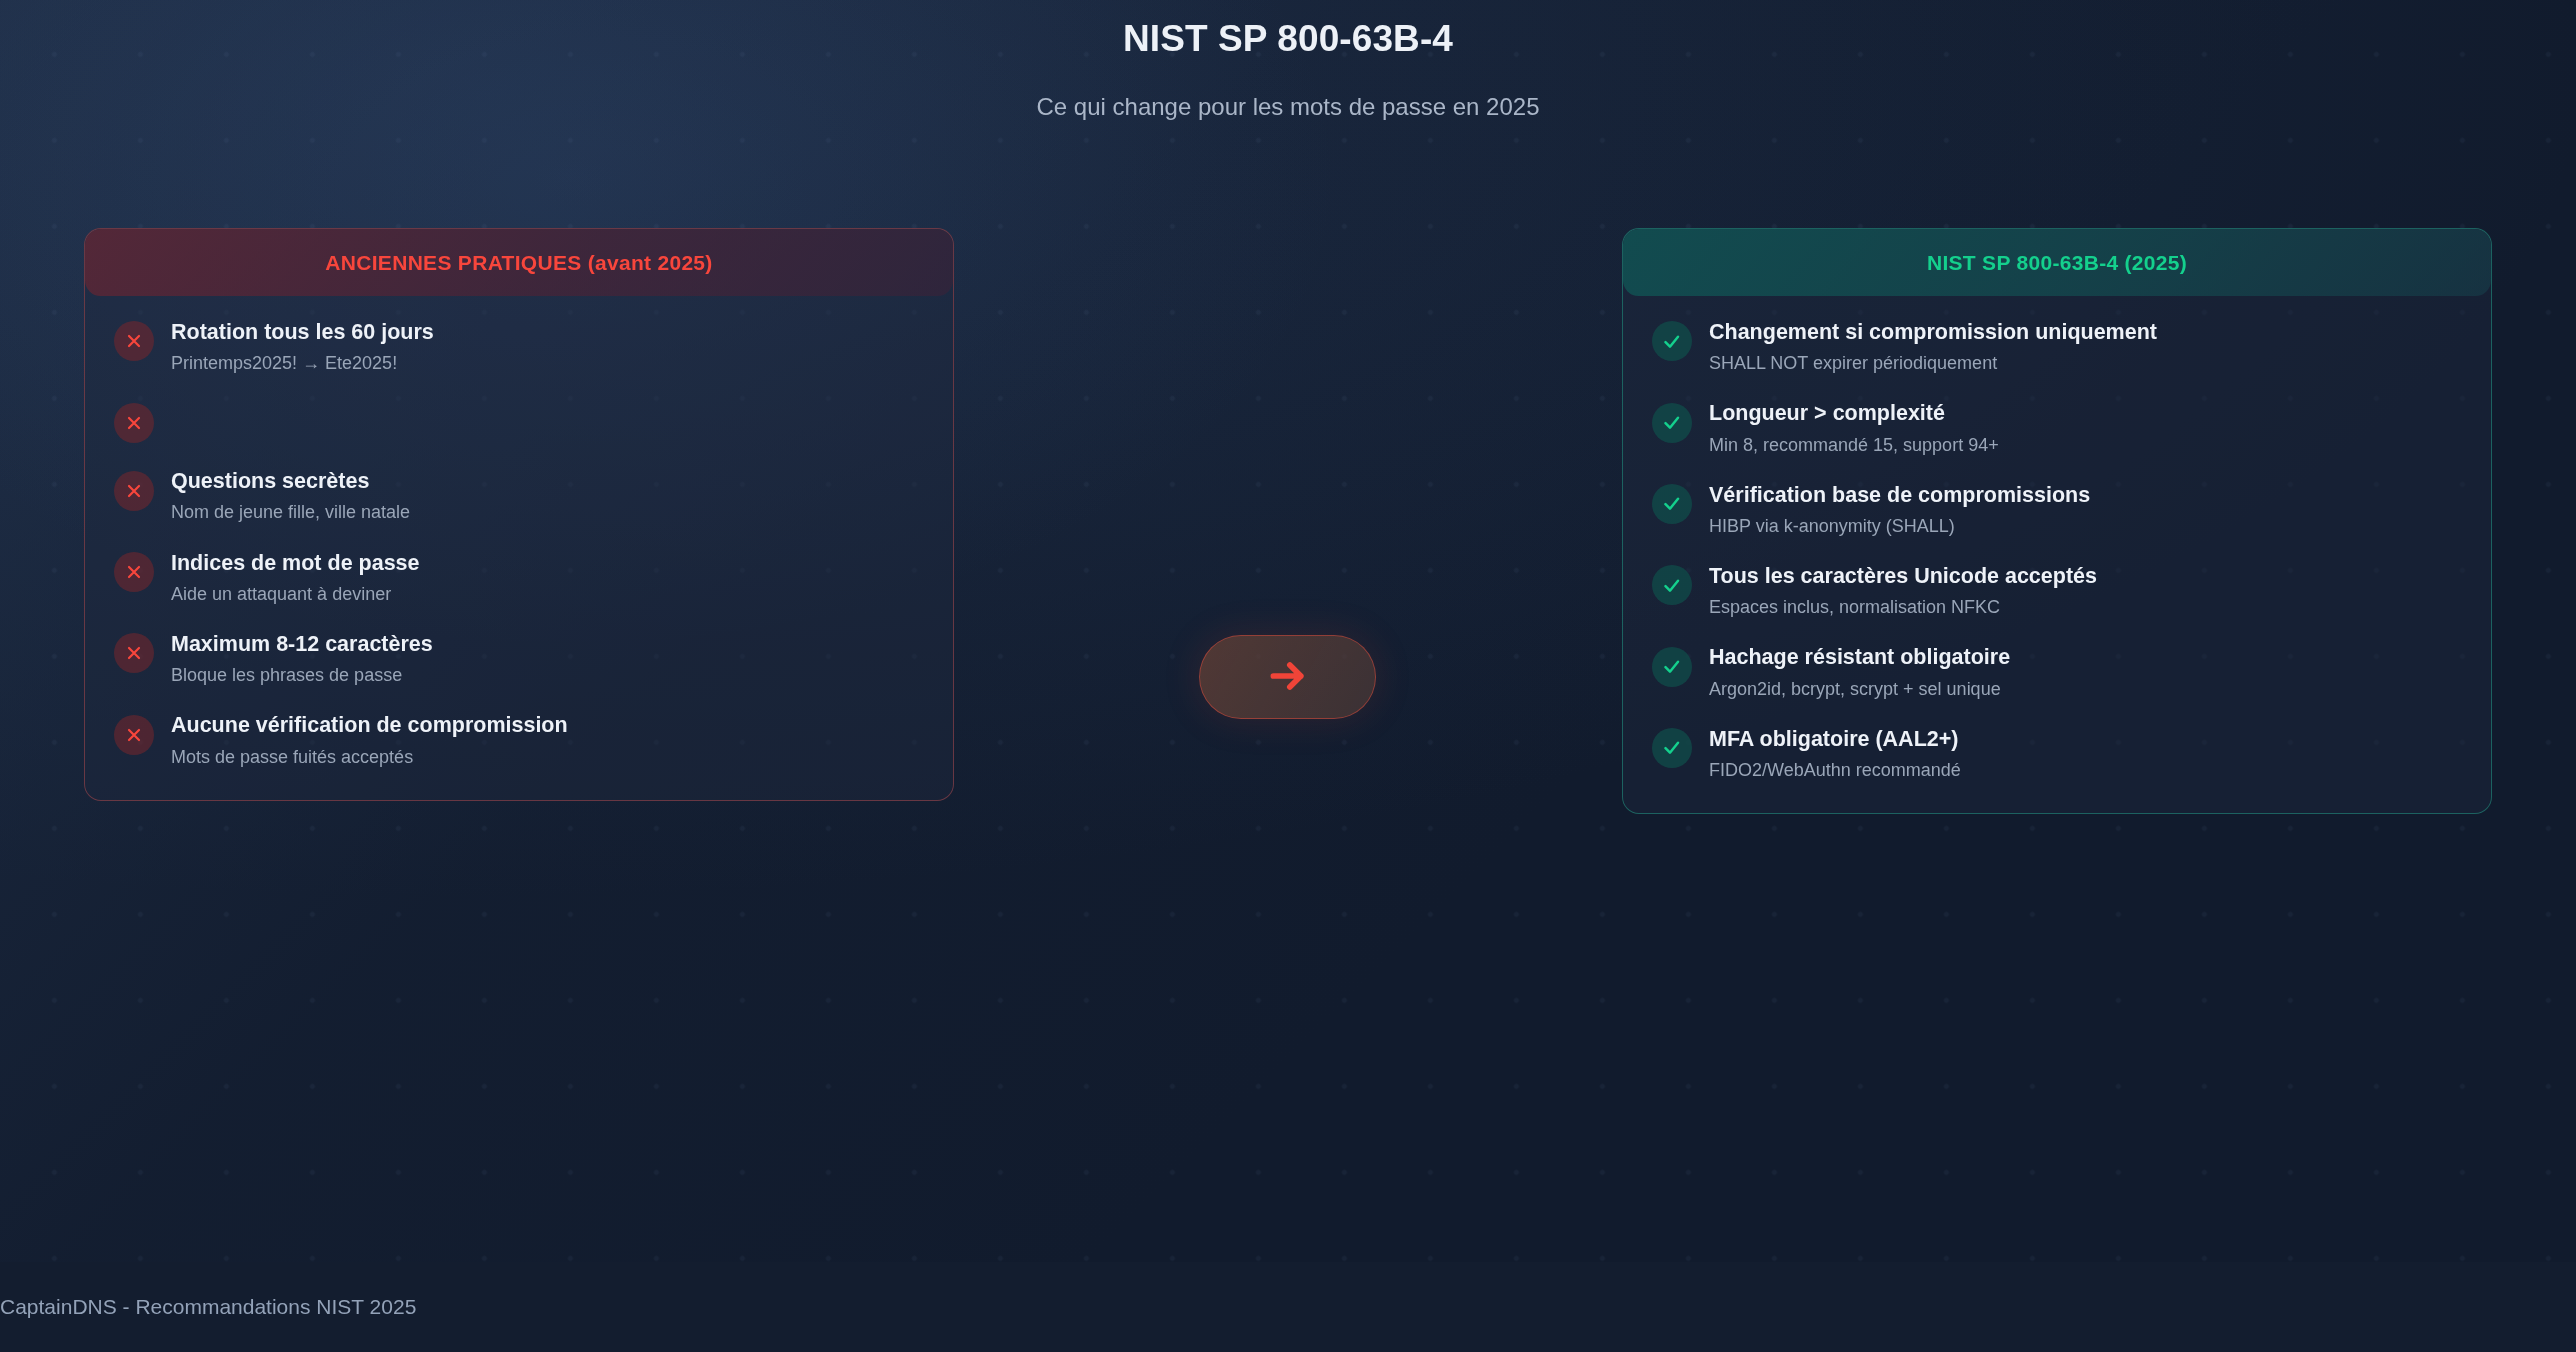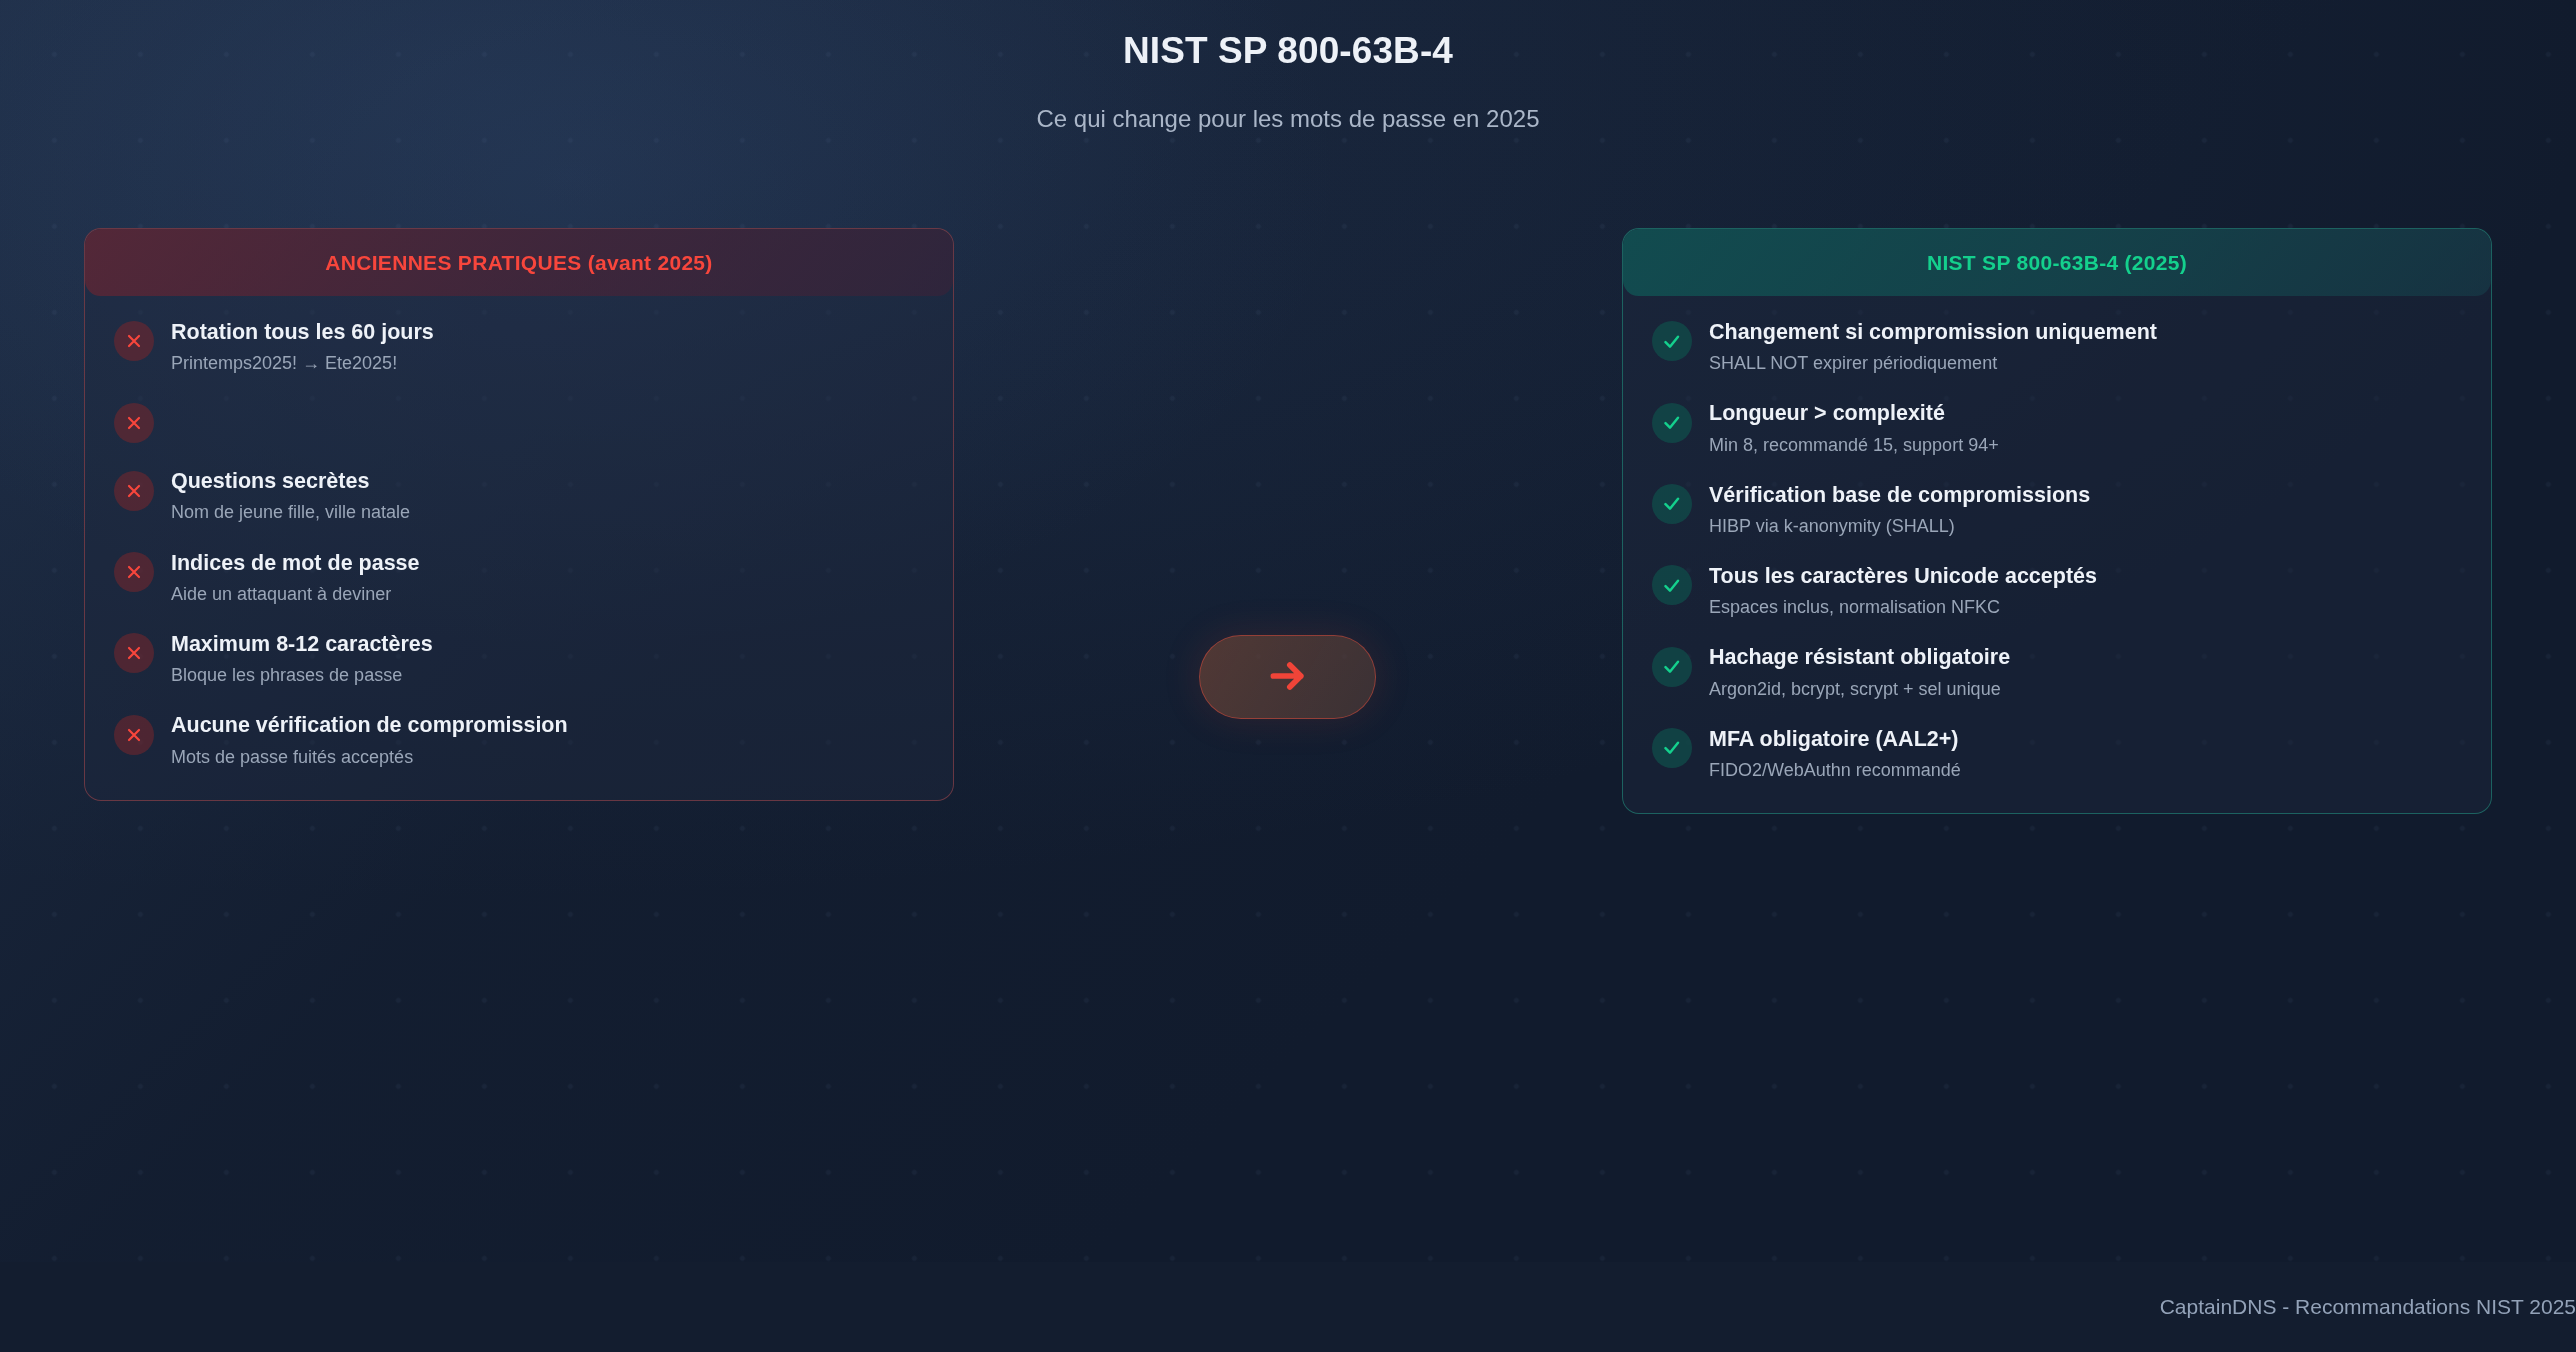--- a/index.html
+++ b/index.html
@@ -32,21 +32,21 @@
     pointer-events:none;
   }
   .glow-a {
     position:absolute; left:-8%; top:-22%;
     width:60%; height:70%;
     background:radial-gradient(closest-side, rgba(60,92,140,0.18), rgba(0,0,0,0));
     pointer-events:none;
   }
 
   
-  .head { position:absolute; left:0; right:0; top:30px; text-align:center; }
+  .head { position:absolute; left:0; right:0; top:18px; text-align:center; }
   .head h1 {
     font-size:37px; font-weight:bold; letter-spacing:0.1px;
     color:#edf1f7;
   }
   .head .sub {
     margin-top:33px;
     font-size:24px; font-weight:normal;
     color:#aab6c8;
   }
 
@@ -127,21 +127,21 @@
   }
 
   
   .footer-sep {
     position:absolute; left:0; right:0; top:1262px; height:1.4px;
     background:rgba(120,140,175,0.07);
   }
   .footer {
     position:absolute; left:0; right:0; top:1262px; bottom:0;
     background:#131d2f;
-    display:flex; align-items:center; justify-content:flex-end;
+    display:flex; align-items:center; justify-content:flex-start;
   }
   .footer .txt { font-size:21px; color:#93a2b8; }
 </style>
 </head>
 <body>
 
 <div class="page">
   <div class="dots"></div>
   <div class="glow-a"></div>
 

